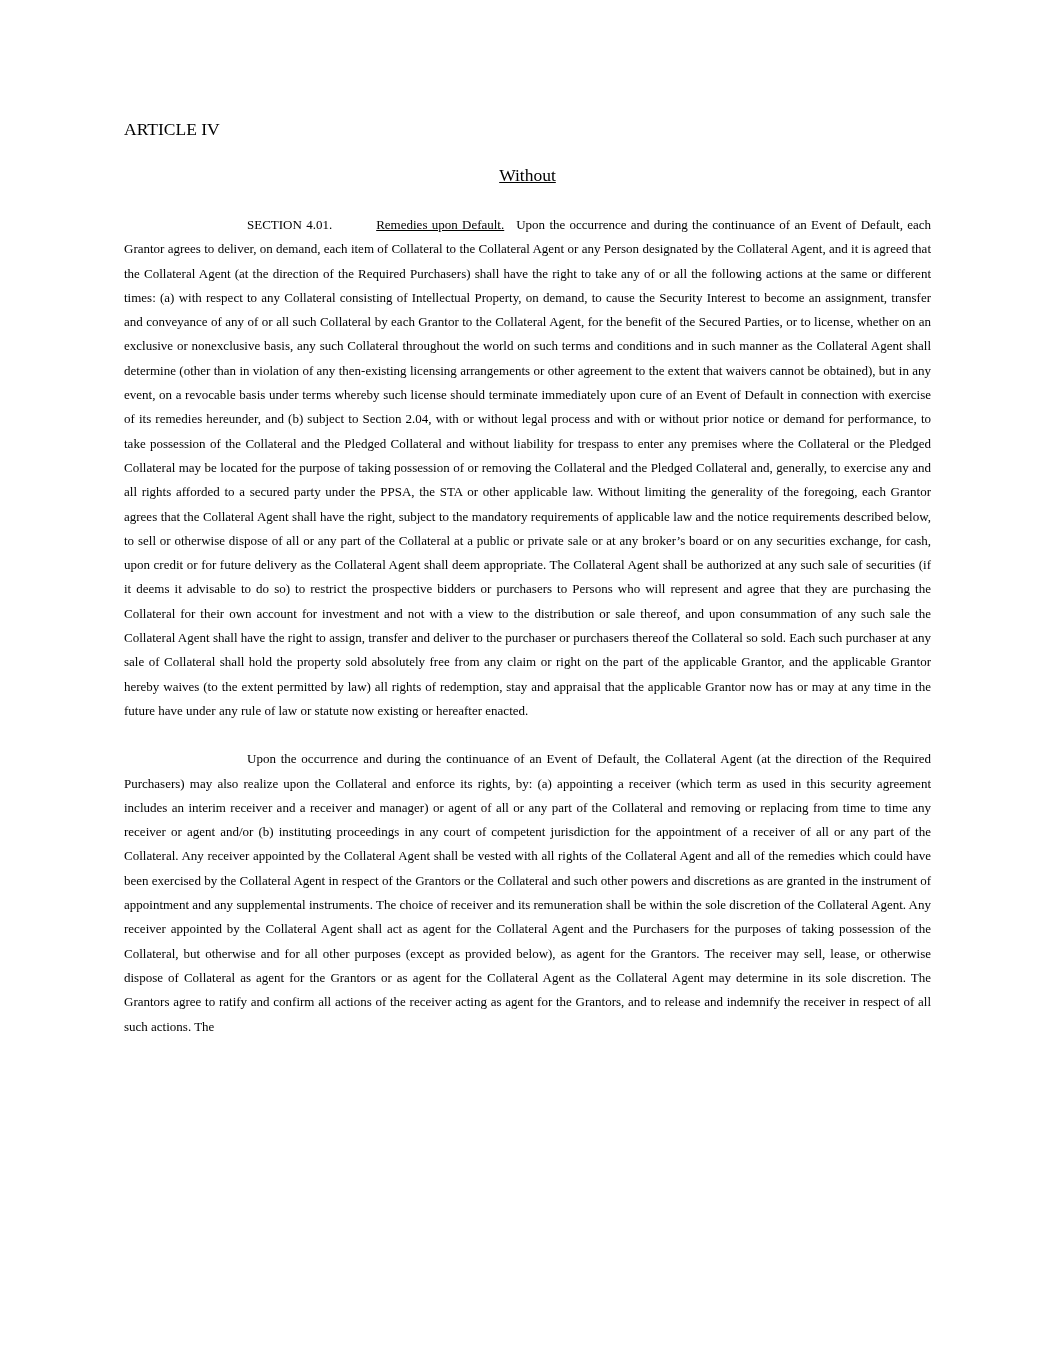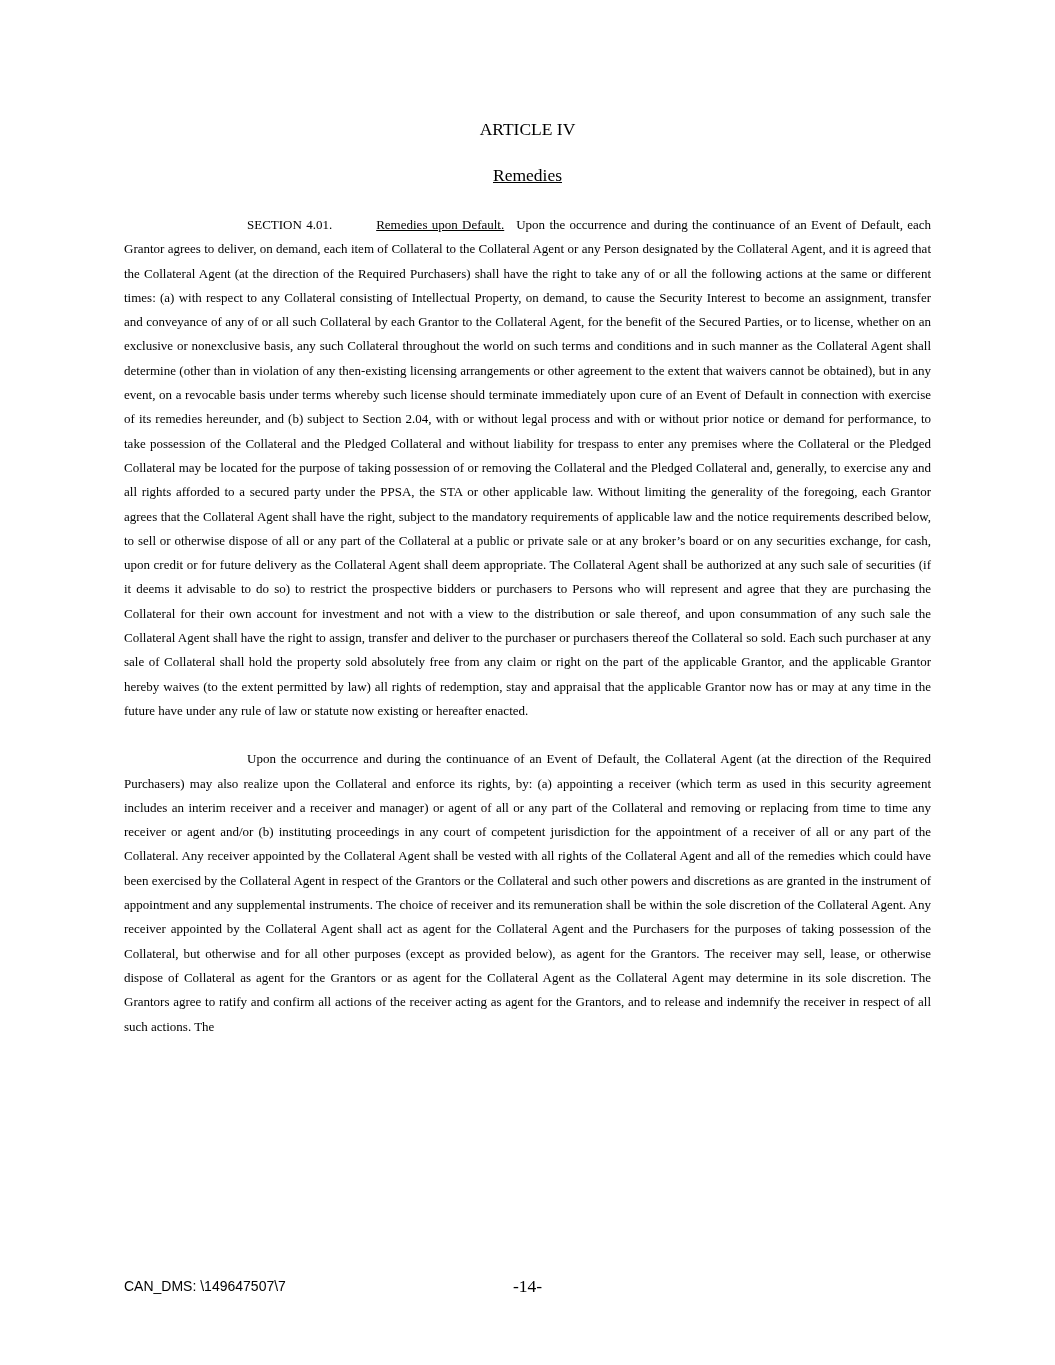--- a/index.html
+++ b/index.html
@@ -14,21 +14,20 @@
     background: #ffffff;
     color: #000000;
     font-family: "Liberation Serif", serif;
     box-sizing: border-box;
     padding: 0 124px;
     overflow: hidden;
   }
   .article-heading {
     margin: 0;
     padding-top: 119px;
-    text-align: center;
     font-size: 17.5px;
     font-weight: normal;
     line-height: 21px;
   }
   .article-subheading {
     margin: 25px 0 0 0;
     text-align: center;
     font-size: 17.5px;
     font-weight: normal;
     line-height: 21px;
@@ -80,24 +79,20 @@
     font-family: "Liberation Serif", serif;
   }
 </style>
 </head>
 <body>
 
 <div class="page">
 
   <h1 class="article-heading">ARTICLE IV</h1>
 
-  <h2 class="article-subheading"><span class="u">Remedies</span></h2>
+  <h2 class="article-subheading"><span class="u">Without</span></h2>
 
   <p class="para para-1"><span class="section-label">SECTION 4.01.</span><span class="u section-title">Remedies upon Default.</span><span class="para-body">Upon the occurrence and during the continuance of an Event of Default, each Grantor agrees to deliver, on demand, each item of Collateral to the Collateral Agent or any Person designated by the Collateral Agent, and it is agreed that the Collateral Agent (at the direction of the Required Purchasers) shall have the right to take any of or all the following actions at the same or different times: (a) with respect to any Collateral consisting of Intellectual Property, on demand, to cause the Security Interest to become an assignment, transfer and conveyance of any of or all such Collateral by each Grantor to the Collateral Agent, for the benefit of the Secured Parties, or to license, whether on an exclusive or nonexclusive basis, any such Collateral throughout the world on such terms and conditions and in such manner as the Collateral Agent shall determine (other than in violation of any then-existing licensing arrangements or other agreement to the extent that waivers cannot be obtained), but in any event, on a revocable basis under terms whereby such license should terminate immediately upon cure of an Event of Default in connection with exercise of its remedies hereunder, and (b) subject to Section 2.04, with or without legal process and with or without prior notice or demand for performance, to take possession of the Collateral and the Pledged Collateral and without liability for trespass to enter any premises where the Collateral or the Pledged Collateral may be located for the purpose of taking possession of or removing the Collateral and the Pledged Collateral and, generally, to exercise any and all rights afforded to a secured party under the PPSA, the STA or other applicable law.  Without limiting the generality of the foregoing, each Grantor agrees that the Collateral Agent shall have the right, subject to the mandatory requirements of applicable law and the notice requirements described below, to sell or otherwise dispose of all or any part of the Collateral at a public or private sale or at any broker’s board or on any securities exchange, for cash, upon credit or for future delivery as the Collateral Agent shall deem appropriate.  The Collateral Agent shall be authorized at any such sale of securities (if it deems it advisable to do so) to restrict the prospective bidders or purchasers to Persons who will represent and agree that they are purchasing the Collateral for their own account for investment and not with a view to the distribution or sale thereof, and upon consummation of any such sale the Collateral Agent shall have the right to assign, transfer and deliver to the purchaser or purchasers thereof the Collateral so sold.  Each such purchaser at any sale of Collateral shall hold the property sold absolutely free from any claim or right on the part of the applicable Grantor, and the applicable Grantor hereby waives (to the extent permitted by law) all rights of redemption, stay and appraisal that the applicable Grantor now has or may at any time in the future have under any rule of law or statute now existing or hereafter enacted.</span></p>
 
   <p class="para para-2">Upon the occurrence and during the continuance of an Event of Default, the Collateral Agent (at the direction of the Required Purchasers) may also realize upon the Collateral and enforce its rights, by: (a) appointing a receiver (which term as used in this security agreement includes an interim receiver and a receiver and manager) or agent of all or any part of the Collateral and removing or replacing from time to time any receiver or agent and/or (b) instituting proceedings in any court of competent jurisdiction for the appointment of a receiver of all or any part of the Collateral. Any receiver appointed by the Collateral Agent shall be vested with all rights of the Collateral Agent and all of the remedies which could have been exercised by the Collateral Agent in respect of the Grantors or the Collateral and such other powers and discretions as are granted in the instrument of appointment and any supplemental instruments.  The choice of receiver and its remuneration shall be within the sole discretion of the Collateral Agent.  Any receiver appointed by the Collateral Agent shall act as agent for the Collateral Agent and the Purchasers for the purposes of taking possession of the Collateral, but otherwise and for all other purposes (except as provided below), as agent for the Grantors.  The receiver may sell, lease, or otherwise dispose of Collateral as agent for the Grantors or as agent for the Collateral Agent as the Collateral Agent  may determine in its sole discretion.  The Grantors agree to ratify and confirm all actions of the receiver acting as agent for the Grantors, and to release and indemnify the receiver in respect of all such actions. The</p>
 
-  <div class="footer">
-    <span class="doc-id">CAN_DMS: \149647507\7</span>
-    <span class="page-number">-14-</span>
-  </div>
 
 </div>
 
 </body></html>

